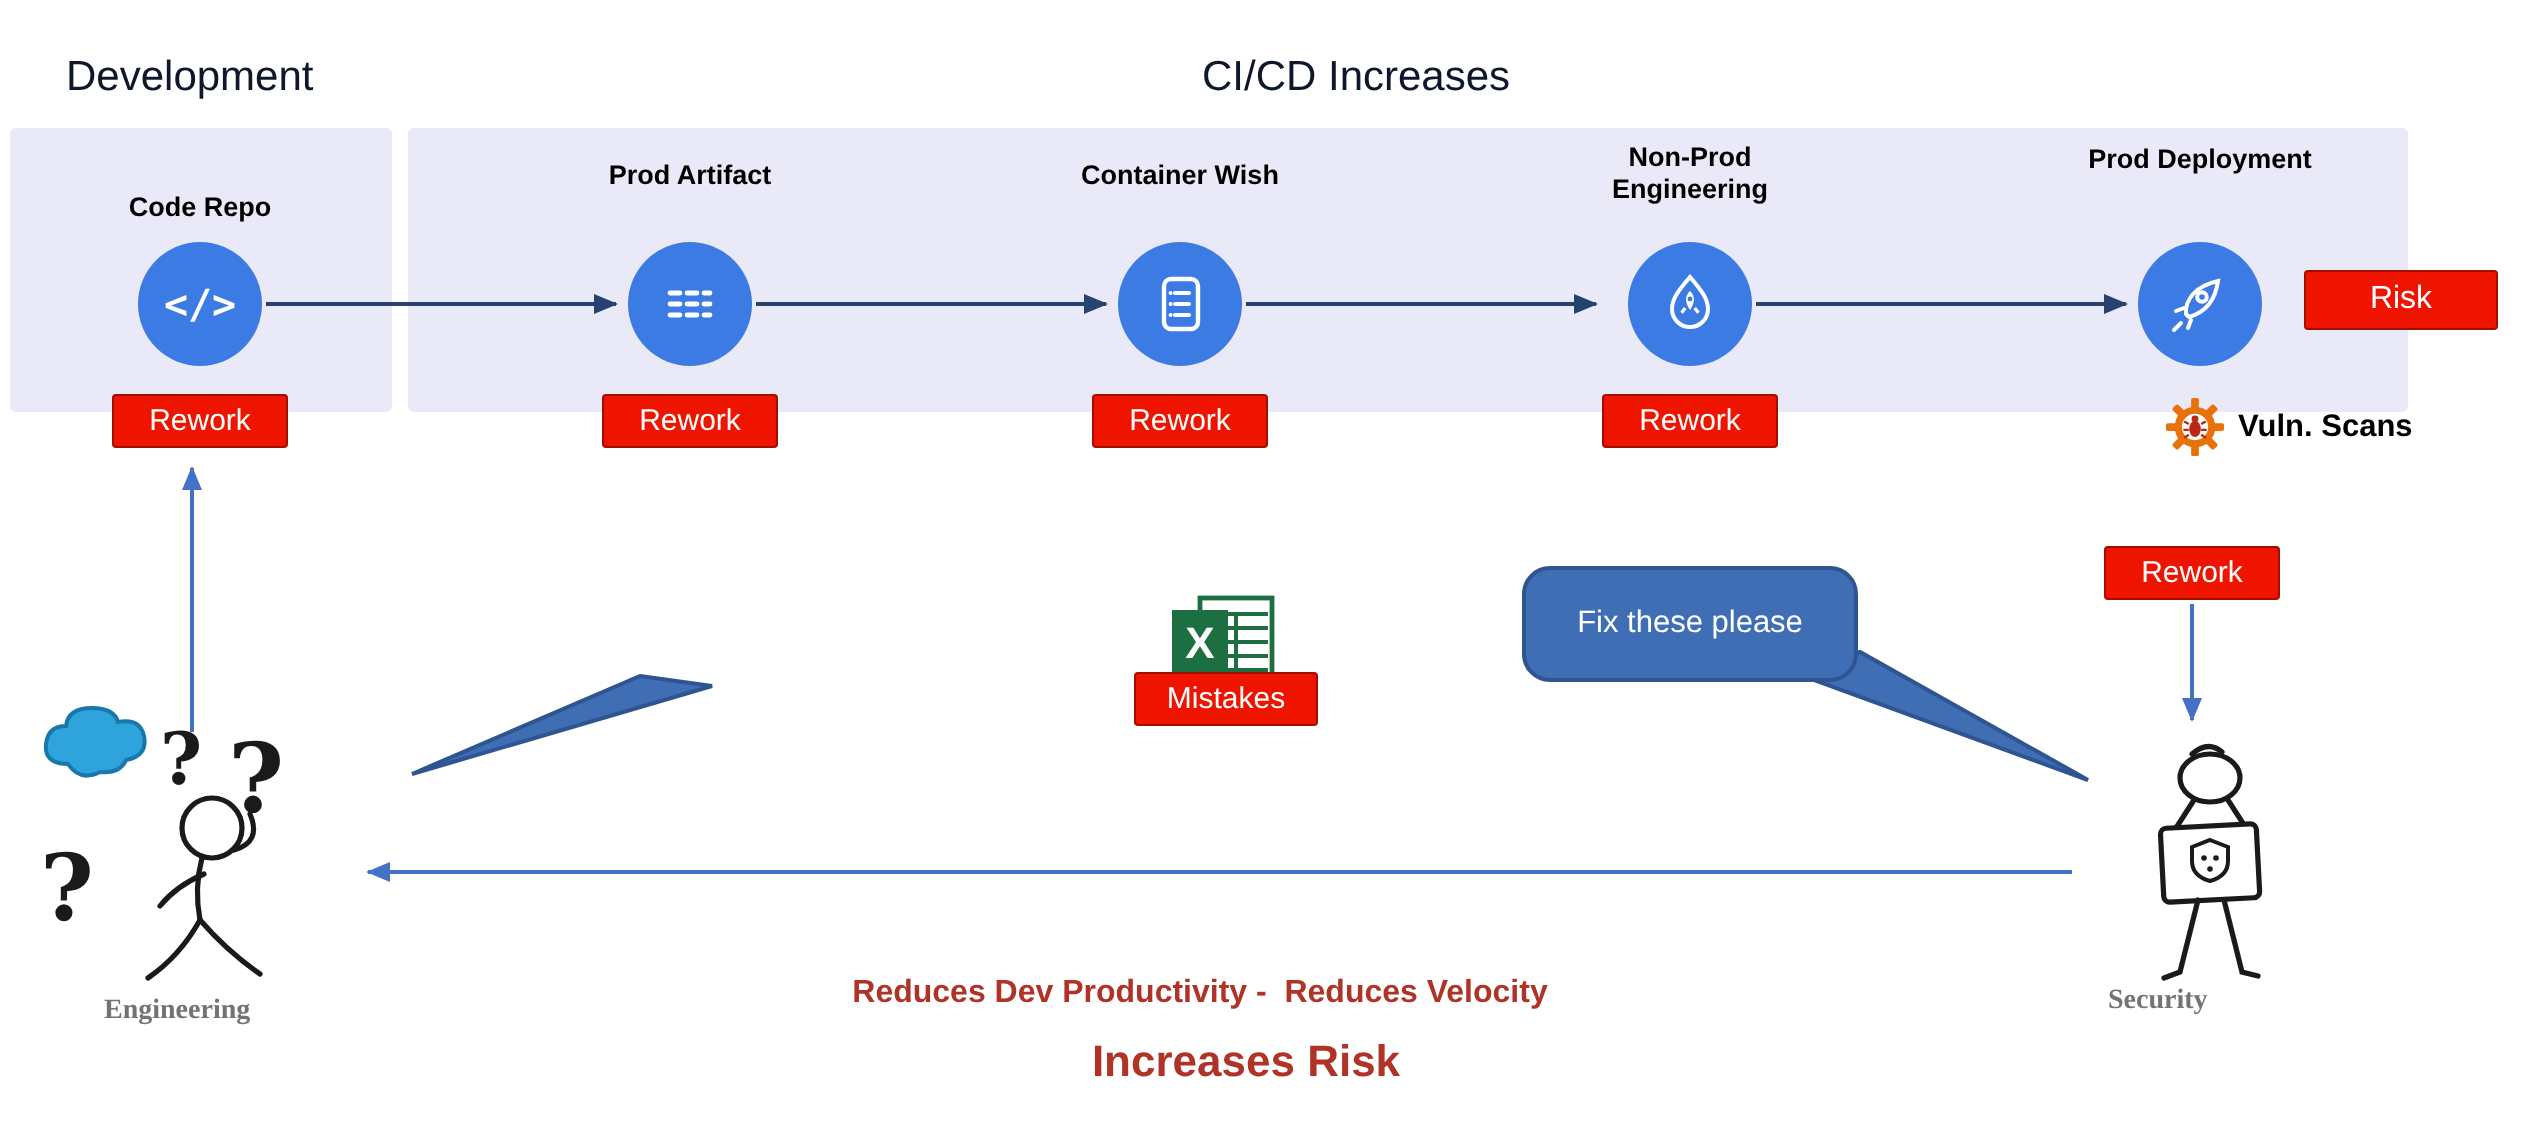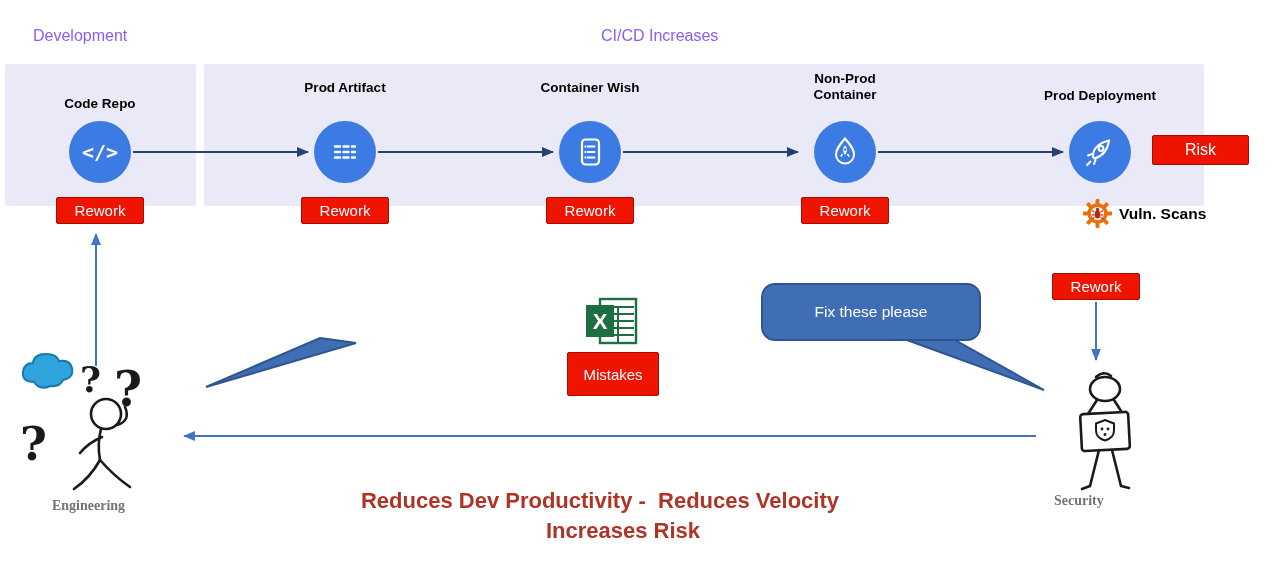--- a/index.html
+++ b/index.html
@@ -6,42 +6,42 @@
     --panel:#e9e9f7; --circle-blue:#3d7be4; --badge-red:#ee1400; --badge-border:#a50d00;
     --bubble-blue:#3f6eb5; --bubble-border:#2e5591; --arrow-navy:#26436f; --arrow-blue:#4472c4;
     --footer-red:#b03328; --excel-green:#1d6f42; --gear-orange:#e8710a;
   }
   *{margin:0;padding:0;box-sizing:border-box;}
   body{font-family:"Liberation Sans",sans-serif;background:#fff;}
   .canvas{position:relative;width:1272px;height:562px;background:#fff;overflow:hidden;}
   .panel{position:absolute;background:var(--panel);border-radius:3px;z-index:0;}
   .panel-dev{left:5px;top:64px;width:191px;height:142px;}
   .panel-cicd{left:204px;top:64px;width:1000px;height:142px;}
-  .section-label{position:absolute;font-size:16px;color:#8b5cf6;z-index:2;}
+  .section-label{position:absolute;font-size:21px;color:#0f172a;z-index:2;}
   .overlay{position:absolute;left:0;top:0;z-index:1;pointer-events:none;}
   .overlay .navy{stroke:var(--arrow-navy);stroke-width:2;fill:none;}
   .overlay .blue{stroke:var(--arrow-blue);stroke-width:2;fill:none;}
   #ahNavy path{fill:var(--arrow-navy);} #ahBlue path{fill:var(--arrow-blue);}
   .overlay .tail{fill:var(--bubble-blue);stroke:var(--bubble-border);stroke-width:2;}
   .stage-title{position:absolute;transform:translateX(-50%);font-weight:bold;font-size:13.5px;
     color:#000;text-align:center;white-space:pre-line;line-height:1.2;z-index:2;}
   .circle{position:absolute;width:62px;height:62px;border-radius:50%;background:var(--circle-blue);
     transform:translate(-50%,-50%);display:flex;align-items:center;justify-content:center;z-index:2;}
   .badge{position:absolute;background:var(--badge-red);border:1.5px solid var(--badge-border);
     border-radius:2px;color:#fff;font-size:15px;display:flex;align-items:center;justify-content:center;z-index:3;}
   .bubble{position:absolute;background:var(--bubble-blue);border:2.5px solid var(--bubble-border);
     border-radius:14px;color:#fff;font-size:15.5px;display:flex;align-items:center;justify-content:center;
     text-align:center;white-space:pre-line;line-height:1.3;z-index:3;}
   .plain-label{position:absolute;font-size:15.5px;color:#000;z-index:2;font-weight:bold;}
   .actor-label{position:absolute;font-weight:bold;font-size:14px;color:#737373;z-index:2;font-family:Liberation Serif, serif;}
   .figure{position:absolute;z-index:2;}
   .icon-abs{position:absolute;z-index:2;}
   .footer-line{position:absolute;left:0;width:1200px;text-align:center;font-weight:bold;
     color:var(--footer-red);white-space:pre-wrap;z-index:2;}
-  .footer-1{top:488px;font-size:22px;}
+  .footer-1{top:488px;font-size:16px;}
   .footer-2{top:518px;font-size:22px;padding-left:46px;}
   .excel-fill{fill:var(--excel-green);} .excel-stroke{stroke:var(--excel-green);}
   .gear-fill{fill:var(--gear-orange);}
 </style>
 </head>
 <body>
 
 <div class="canvas">
 
   <div class="panel panel-dev"></div>
@@ -67,22 +67,22 @@
     <line class="blue" x1="1096" y1="302" x2="1096" y2="360" marker-end="url(#ahBlue)"></line>
     <line class="blue" x1="1036" y1="436" x2="184" y2="436" marker-end="url(#ahBlue)"></line>
     <polygon class="tail" points="320,338 356,343 206,387"></polygon>
     <polygon class="tail" points="896,336 930,326 1044,390"></polygon>
   </svg>
 
   <div class="stage-title" style="left:100px;top:96px">Code Repo</div>
   <div class="stage-title" style="left:345px;top:80px">Prod Artifact</div>
   <div class="stage-title" style="left:590px;top:80px">Container Wish</div>
   <div class="stage-title" style="left:845px;top:71px">Non-Prod
-Container</div>
-  <div class="stage-title" style="left:1100px;top:88px">Prod Deployment</div>
+Engineering</div>
+  <div class="stage-title" style="left:1100px;top:72px">Prod Deployment</div>
 
   <div class="circle" style="left:100px;top:152px">
     <svg width="40" height="36" viewBox="0 0 40 36">
       <text x="20" y="25" text-anchor="middle" font-size="20" font-weight="bold" fill="#fff" font-family="DejaVu Sans Mono, monospace">&lt;/&gt;</text>
     </svg>
   </div>
 
   <div class="circle" style="left:345px;top:152px">
     <svg width="34" height="34" viewBox="0 0 34 34">
       <path d="M7 11.5 h20 M7 17 h20 M7 22.5 h20" stroke="#fff" stroke-width="2.4" stroke-dasharray="5 3.5" stroke-linecap="round" fill="none"></path>
@@ -141,31 +141,31 @@
       <circle cx="16" cy="16" r="6.8" fill="#fff"></circle>
       <ellipse cx="16" cy="17" rx="3" ry="4.2" fill="#b82718"></ellipse>
       <circle cx="16" cy="11.8" r="1.8" fill="#b82718"></circle>
       <path d="M12.8 14.5 l-2.4 -1.4 M12.8 17.5 h-2.8 M12.8 20 l-2.4 1.6 M19.2 14.5 l2.4 -1.4 M19.2 17.5 h2.8 M19.2 20 l2.4 1.6" stroke="#b82718" stroke-width="1.2" fill="none"></path>
     </svg>
   </div>
   <div class="plain-label" style="left:1119px;top:205px">Vuln. Scans</div>
 
   <div class="badge" style="left:1052px;top:273px;width:88px;height:27px">Rework</div>
 
-  <div class="bubble" style="left:761px;top:283px;width:220px;height:58px">Fix these please</div>
+  <div class="bubble" style="left:761px;top:283px;width:168px;height:58px">Fix these please</div>
 
   <div class="icon-abs" style="left:584px;top:297px">
     <svg width="56" height="48" viewBox="0 0 56 48">
       <rect x="16" y="2" width="36" height="44" fill="#fff" class="excel-stroke" stroke-width="2.4"></rect>
       <path d="M18 10 h32 M18 17 h32 M18 24 h32 M18 31 h32 M18 38 h32 M34 10 v36" class="excel-stroke" stroke-width="2" fill="none"></path>
       <rect x="2" y="8" width="28" height="32" class="excel-fill"></rect>
       <text x="16" y="32" fill="#fff" font-size="22" font-weight="bold" text-anchor="middle" font-family="Liberation Sans, sans-serif">X</text>
     </svg>
   </div>
-  <div class="badge" style="left:567px;top:352px;width:92px;height:44px">Mistakes</div>
+  <div class="badge" style="left:567px;top:336px;width:92px;height:27px">Mistakes</div>
 
   <div class="figure" style="left:18px;top:348px">
     <svg width="170" height="152" viewBox="0 0 170 152">
       <path d="M16 34 q-12 0 -11 -10 q1 -9 10 -9 q1 -9 13 -9 q11 0 13 7 q11 -2 13 7 q2 10 -9 12 q-3 7 -13 6 q-10 5 -16 -4 Z" fill="#2ea3dc" stroke="#1878ac" stroke-width="2"></path>
       <text x="62" y="44" font-size="36" font-weight="bold" fill="#1a1a1a" font-family="DejaVu Serif, serif">?</text>
       <text x="96" y="58" font-size="48" font-weight="bold" fill="#1a1a1a" font-family="DejaVu Serif, serif">?</text>
       <text x="2" y="112" font-size="46" font-weight="bold" fill="#1a1a1a" font-family="DejaVu Serif, serif">?</text>
       <g fill="none" stroke="#1a1a1a" stroke-width="2.6" stroke-linecap="round">
         <circle cx="88" cy="66" r="15" fill="#fff"></circle>
         <path d="M99 77 q14 -4 8 -18"></path>

